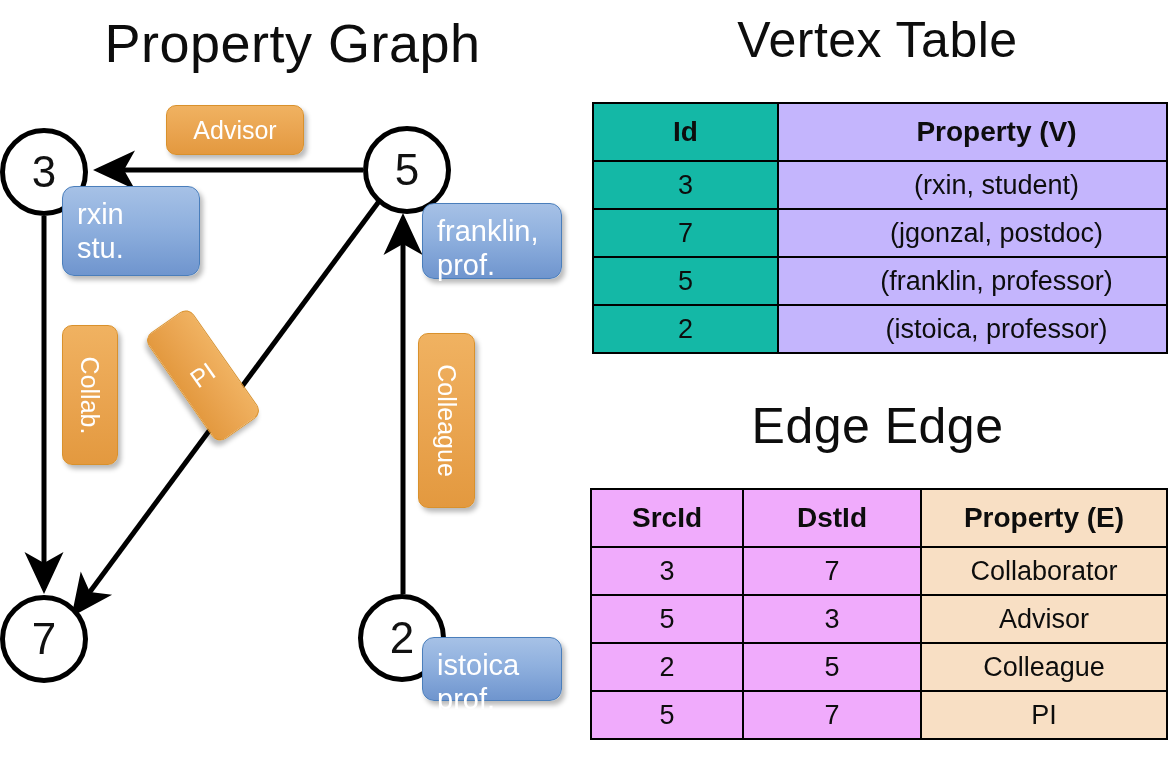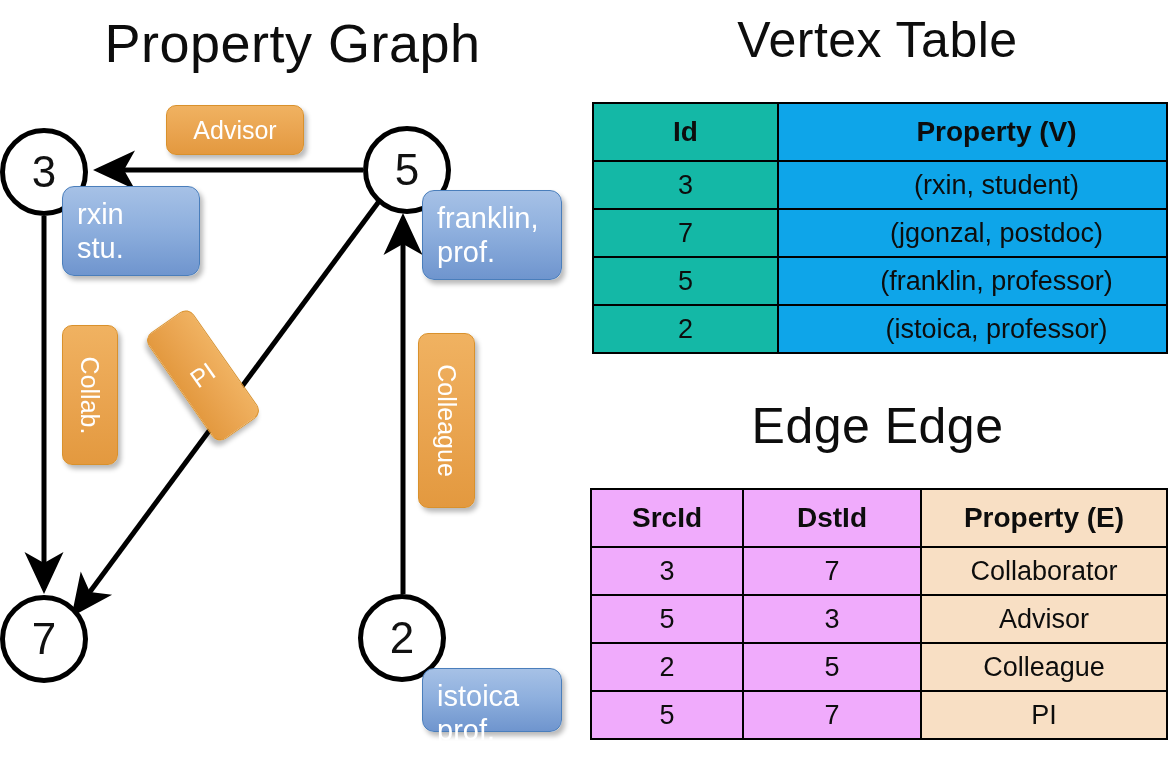--- a/index.html
+++ b/index.html
@@ -90,23 +90,23 @@
     font-size: 29px;
     line-height: 34px;
     font-family: "Liberation Sans", sans-serif;
     font-weight: 400;
     padding: 10px 0 10px 14px;
     box-sizing: border-box;
     z-index: 4;
     white-space: pre-line;
   }
   #box-rxin     { left: 62px;  top: 186px; width: 138px; height: 90px; }
-  #box-franklin { left: 422px; top: 190px; width: 140px; height: 90px; }
+  #box-franklin { left: 422px; top: 203px; width: 140px; height: 76px; }
   #box-jgonzal  { left: 64px;  top: 653px; width: 136px; height: 92px; }
-  #box-istoica  { left: 422px; top: 668px; width: 140px; height: 64px; }
+  #box-istoica  { left: 422px; top: 637px; width: 140px; height: 64px; }
 
   .edge-label {
     position: absolute;
     border-radius: 10px;
     border: 1px solid #d9912c;
     background: linear-gradient(to bottom, #f0b261 0%, #eaa551 50%, #e3993f 100%);
     box-shadow: 3px 4px 5px rgba(0,0,0,0.28);
     color: #ffffff;
     font-family: "Liberation Sans", sans-serif;
     font-size: 25px;
@@ -152,21 +152,21 @@
   }
   table.data-table th {
     font-weight: bold;
     font-size: 28px;
     height: 56px;
   }
 
   #vertex-table { left: 592px; top: 102px; width: 574px; }
   #vertex-table col.c-id   { width: 185px; }
   #vertex-table col.c-prop { width: 389px; }
-  #vertex-table .prop-cell { background: #0ea5e9; padding-left: 48px; }
+  #vertex-table .prop-cell { background: #c4b5fd; padding-left: 48px; }
   #vertex-table .id-cell   { background: #14b8a6; }
 
   #edge-table { left: 590px; top: 488px; width: 576px; }
   #edge-table col.c-src  { width: 152px; }
   #edge-table col.c-dst  { width: 178px; }
   #edge-table col.c-prop { width: 246px; }
   #edge-table .prop-cell { background: #f8dfc4; }
   #edge-table .plain-cell { background: #f0abfc; }
 </style>
 </head>

